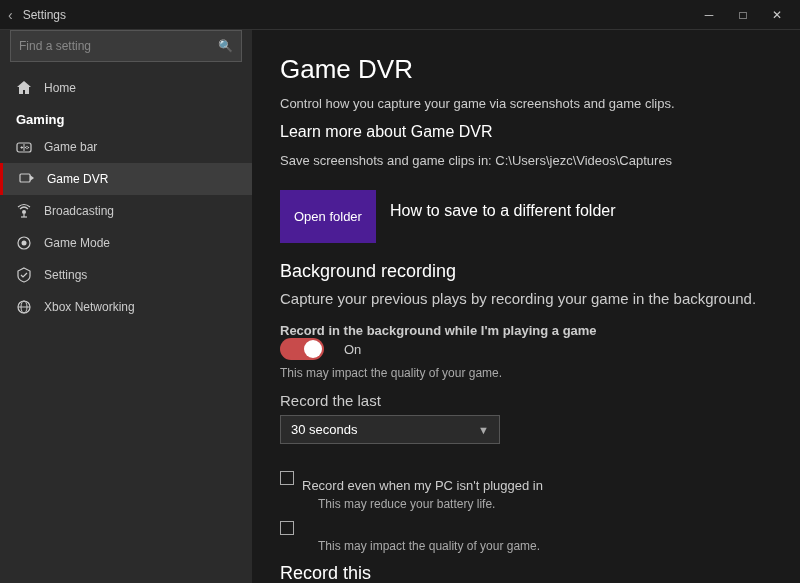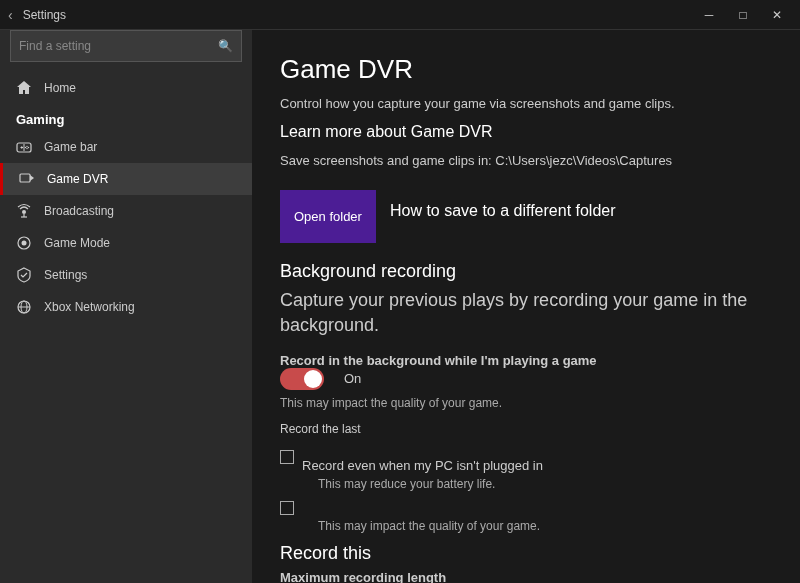--- a/index.html
+++ b/index.html
@@ -165,21 +165,21 @@
       cursor: pointer;
     }
 
     .section-title {
       font-size: 18px;
       font-weight: 300;
       color: #fff;
       margin-bottom: 6px;
     }
     .section-desc {
-      font-size: 18px;
+      font-size: 15px;
       color: #ccc;
       margin-bottom: 14px;
       line-height: 1.4;
     }
 
     .setting-row {
       display: flex;
       align-items: center;
       gap: 20px;
       margin-bottom: 6px;
@@ -212,21 +212,21 @@
       color: #ccc;
     }
 
     .impact-note {
       font-size: 12px;
       color: #aaa;
       margin-bottom: 12px;
     }
 
     .record-last-label {
-      font-size: 12px;
+      font-size: 15px;
       color: #ccc;
       margin-bottom: 6px;
     }
     .dropdown-row {
       margin-bottom: 18px;
     }
     .dropdown {
       width: 220px;
       background: #2b2b2b;
       border: 1px solid #555;
@@ -388,20 +388,26 @@
     <p class="setting-label">Record in the background while I'm playing a game</p>
     <div class="setting-row">
       <div class="toggle">
         <div class="toggle-knob"></div>
       </div>
       <span class="toggle-on-label">On</span>
     </div>
     <p class="impact-note">This may impact the quality of your game.</p>
 
     <p class="record-last-label">Record the last</p>
+    <div class="dropdown-row">
+      <div class="dropdown">
+        <span>30 seconds</span>
+        <span class="dropdown-arrow">▼</span>
+      </div>
+    </div>
 
     
     <div class="checkbox-row">
       <div class="checkbox"></div>
       <span class="checkbox-label">Record even when my PC isn't plugged in</span>
     </div>
     <p class="checkbox-note">This may reduce your battery life.</p>
 
     
     <div class="checkbox-row">

